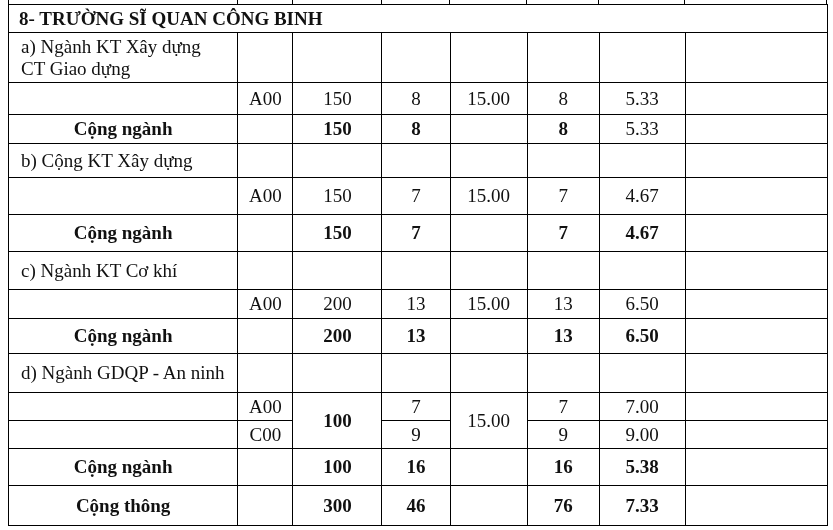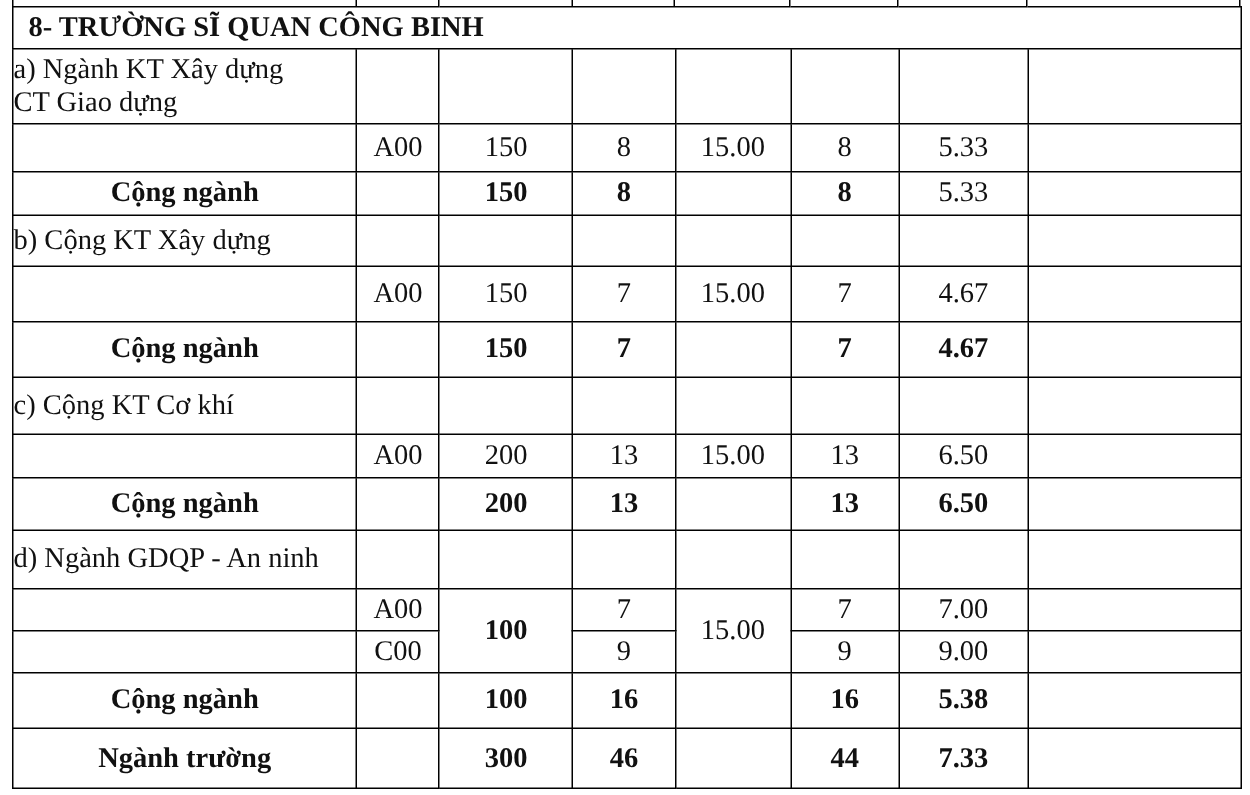--- a/index.html
+++ b/index.html
@@ -4,21 +4,21 @@
 <style>
   html, body { margin: 0; padding: 0; background: #ffffff; }
   body { width: 833px; height: 530px; overflow: hidden; position: relative;
          font-family: "Liberation Serif", serif; color: #111; }
   .top-stub { position: absolute; left: 8px; top: 0; width: 819px; height: 4px; }
   .top-stub div { position: absolute; top: 0; height: 4px; border-left: 1.5px solid #000; }
   table { position: absolute; left: 8px; top: 4px; border-collapse: collapse;
           table-layout: fixed; width: 820px; }
   td { border: 1.5px solid #000; padding: 0; font-size: 19px; line-height: 22px;
        text-align: center; vertical-align: middle; }
-  td.label { text-align: left; padding-left: 0; }
+  td.label { text-align: left; padding-left: 12px; }
   td.title { text-align: left; padding-left: 10px; font-weight: bold; font-size: 19px; }
   td.sum-label { font-weight: bold; }
   .b { font-weight: bold; }
 </style>
 </head>
 <body>
 
 <div class="top-stub">
   <div style="left:0"></div>
     <div style="left:229px"></div>
@@ -107,21 +107,21 @@
     <td></td>
     <td class="b">150</td>
     <td class="b">7</td>
     <td></td>
     <td class="b">7</td>
     <td class="b">4.67</td>
     <td></td>
   </tr>
 
   <tr style="height:38px">
-    <td class="label">c) Cộng KT Cơ khí</td>
+    <td class="label">c) Ngành KT Cơ khí</td>
     <td></td>
         <td></td>
         <td></td>
         <td></td>
         <td></td>
         <td></td>
         <td></td>
   </tr>
   <tr style="height:29px">
     <td></td>
@@ -177,23 +177,23 @@
     <td></td>
     <td class="b">100</td>
     <td class="b">16</td>
     <td></td>
     <td class="b">16</td>
     <td class="b">5.38</td>
     <td></td>
   </tr>
 
   <tr style="height:40px">
-    <td class="sum-label">Ngành trường</td>
+    <td class="sum-label">Cộng thông</td>
     <td></td>
     <td class="b">300</td>
     <td class="b">46</td>
     <td></td>
-    <td class="b">44</td>
+    <td class="b">76</td>
     <td class="b">7.33</td>
     <td></td>
   </tr>
 </tbody>
   </table>
 
 </body></html>

